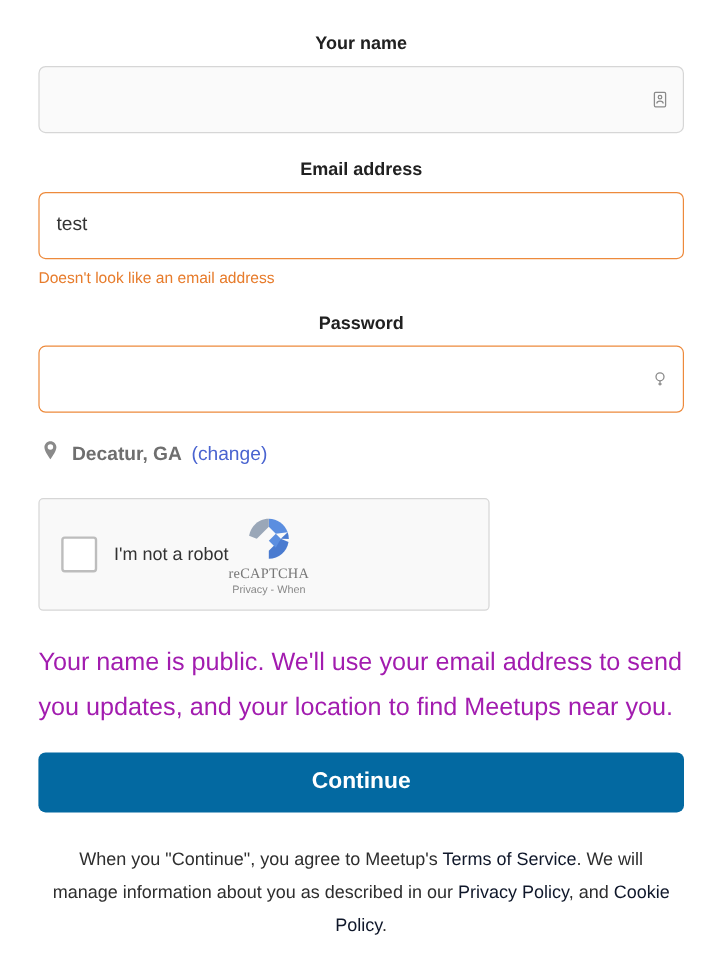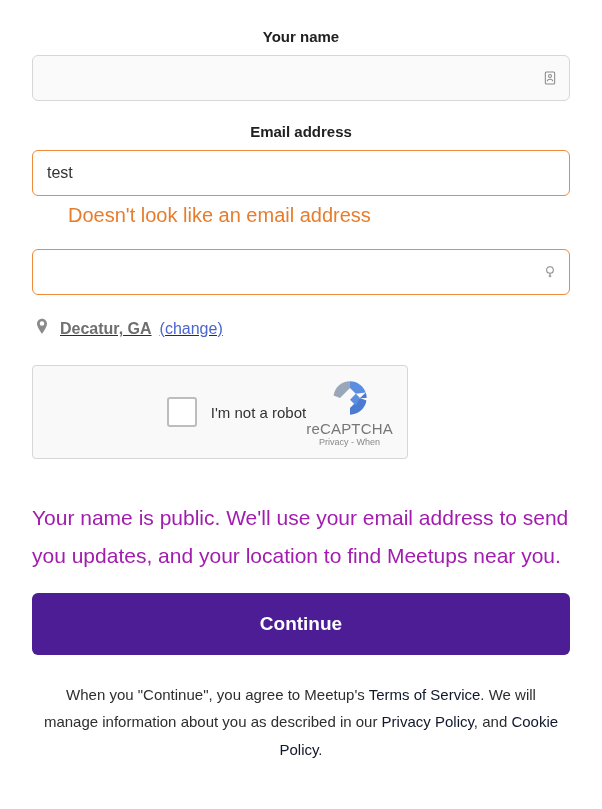--- a/index.html
+++ b/index.html
@@ -14,95 +14,93 @@
   .label {
     font-weight: 700;
     font-size: 15px;
     color: #212121;
     margin-bottom: 10px;
     display: block;
     text-align: center;
   }
   .input {
     width: 100%;
-    height: 46px;
+    height: 56px;
     border: 1px solid #d6d6d6;
     border-radius: 6px;
     background: #fafafa;
     padding: 0 40px 0 14px;
     font-size: 16px;
     color: #333;
     position: relative;
   }
   .input-wrap { position: relative; }
   .input.error {
     border: 1px solid #ed8a3c;
     background: #fff;
   }
   .error-text {
     color: #e77c2c;
-    font-size: 20px;
+    font-size: 13px;
     margin-top: 8px;
-    margin-left: 36px;
   }
   .input-icon {
     position: absolute;
     right: 12px;
     top: 50%;
     transform: translateY(-50%);
     width: 16px;
     height: 16px;
     color: #888;
   }
   .location-row {
     display: flex;
     align-items: center;
     gap: 8px;
     margin-bottom: 24px;
     margin-top: 6px;
-    text-decoration: underline;
   }
   .location-pin { color: #8a8a8a; }
   .location-text { font-weight: 600; color: #6f6f6f; font-size: 16px; }
   .location-change { color: #4a64d0; font-size: 16px; cursor: pointer; text-align: right; }
   .recaptcha {
     width: 376px;
     height: 94px;
     border: 1px solid #d6d6d6;
     border-radius: 4px;
     background: #f9f9f9;
     display: flex;
     align-items: center;
-    justify-content: flex-end;
+    justify-content: flex-start;
     padding: 0 14px 0 18px;
-    margin-bottom: 40px;
+    margin-bottom: 24px;
   }
   .recaptcha-left { display: flex; align-items: center; gap: 14px; }
   .recaptcha-box {
     width: 30px; height: 30px;
     border: 2px solid #bdbdbd;
     border-radius: 3px;
     background: #fff;
     cursor: pointer;
   }
   .recaptcha-label { font-size: 15px; color: #333; }
   .recaptcha-right { text-align: center; }
   .recaptcha-logo { width: 40px; height: 40px; margin: 0 auto 2px; }
-  .recaptcha-brand { font-size: 15px; color: #777; letter-spacing: 0.2px; }
+  .recaptcha-brand { font-size: 12px; color: #777; letter-spacing: 0.2px; font-family: Liberation Serif, serif; }
   .recaptcha-links { font-size: 9px; color: #888; }
   .disclaimer {
     color: #a21caf;
     font-size: 21px;
     line-height: 1.8;
     margin-bottom: 18px;
   }
   .continue-btn {
     width: 100%;
-    height: 62px;
-    background: #4c1d95;
+    height: 50px;
+    background: #0369a1;
     color: #fff;
     border: none;
     border-radius: 6px;
     font-size: 19px;
     font-weight: 700;
     cursor: pointer;
     margin-bottom: 26px;
   }
   .terms {
     text-align: center;
@@ -137,20 +135,21 @@
 <div class="form-group">
   <label class="label">Email address</label>
   <div class="input-wrap">
     <input class="input error" type="text" value="test" style="">
   </div>
   <div class="error-text">Doesn't look like an email address</div>
 </div>
 
 
 <div class="form-group">
+  <label class="label">Password</label>
   <div class="input-wrap">
     <input class="input error" type="password" value="" style="">
     <span class="input-icon">
       <svg viewBox="0 0 24 24" width="16" height="16" fill="none" stroke="#8a8a8a" stroke-width="1.6">
         <circle cx="12" cy="9" r="5"></circle>
         <path d="M12 14v6M10 18h4"></path>
       </svg>
     </span>
   </div>
 </div>

